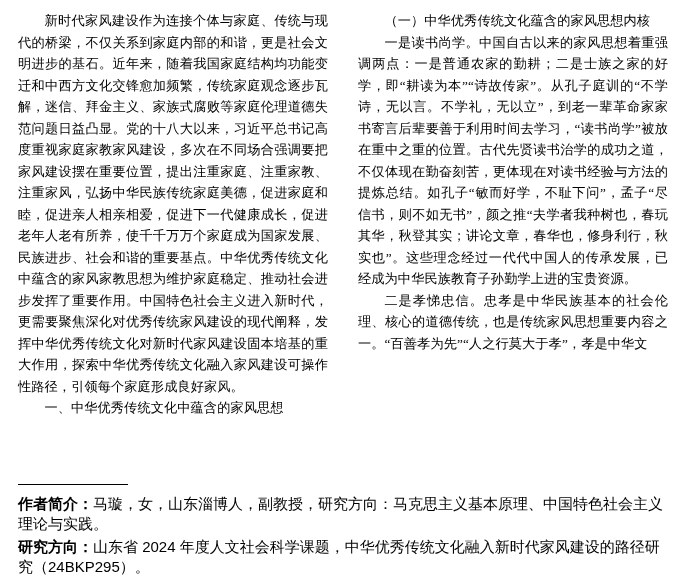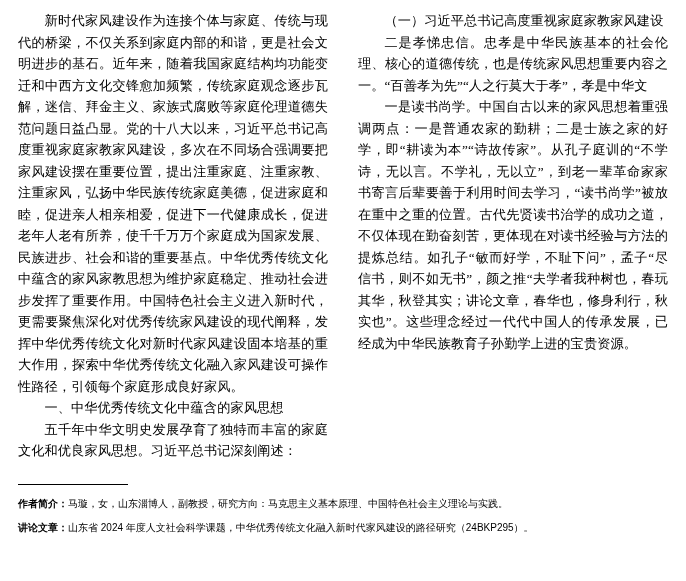--- a/index.html
+++ b/index.html
@@ -66,48 +66,47 @@
     width: 310px;
   }
   .footnote-rule {
     width: 110px;
     height: 0;
     border-top: 1px solid #000;
     margin: 0 0 9px 0;
   }
   .footnote {
     margin: 0 0 4px 0;
-    font-size: 10px;
+    font-size: 15px;
     line-height: 19.5px;
     font-family: "Liberation Sans", "DejaVu Sans", sans-serif;
     width: 648px;
     text-align: left;
   }
   .fn-label {
     font-weight: bold;
   }
 </style>
 </head>
 <body>
 
 <div class="page">
   <div class="columns">
 
     <div class="col">
       <p class="indent">新时代家风建设作为连接个体与家庭、传统与现代的桥梁，不仅关系到家庭内部的和谐，更是社会文明进步的基石。近年来，随着我国家庭结构均功能变迁和中西方文化交锋愈加频繁，传统家庭观念逐步瓦解，迷信、拜金主义、家族式腐败等家庭伦理道德失范问题日益凸显。党的十八大以来，习近平总书记高度重视家庭家教家风建设，多次在不同场合强调要把家风建设摆在重要位置，提出注重家庭、注重家教、注重家风，弘扬中华民族传统家庭美德，促进家庭和睦，促进亲人相亲相爱，促进下一代健康成长，促进老年人老有所养，使千千万万个家庭成为国家发展、民族进步、社会和谐的重要基点。中华优秀传统文化中蕴含的家风家教思想为维护家庭稳定、推动社会进步发挥了重要作用。中国特色社会主义进入新时代，更需要聚焦深化对优秀传统家风建设的现代阐释，发挥中华优秀传统文化对新时代家风建设固本培基的重大作用，探索中华优秀传统文化融入家风建设可操作性路径，引领每个家庭形成良好家风。</p>
       <p class="heading">一、中华优秀传统文化中蕴含的家风思想</p>
-      <p class="indent">五千年中华文明史发展孕育了独特而丰富的家庭文化和优良家风思想。习近平总书记深刻阐述：</p>
     </div>
 
     <div class="col">
-      <p class="subheading">（一）习近平总书记高度重视家庭家教家风建设</p>
+      <p class="subheading">（一）中华优秀传统文化蕴含的家风思想内核</p>
+      <p class="indent">一是读书尚学。中国自古以来的家风思想着重强调两点：一是普通农家的勤耕；二是士族之家的好学，即“耕读为本”“诗故传家”。从孔子庭训的“不学诗，无以言。不学礼，无以立”，到老一辈革命家家书寄言后辈要善于利用时间去学习，“读书尚学”被放在重中之重的位置。古代先贤读书治学的成功之道，不仅体现在勤奋刻苦，更体现在对读书经验与方法的提炼总结。如孔子“敏而好学，不耻下问”，孟子“尽信书，则不如无书”，颜之推“夫学者我种树也，春玩其华，秋登其实；讲论文章，春华也，修身利行，秋实也”。这些理念经过一代代中国人的传承发展，已经成为中华民族教育子孙勤学上进的宝贵资源。</p>
       <p class="indent">二是孝悌忠信。忠孝是中华民族基本的社会伦理、核心的道德传统，也是传统家风思想重要内容之一。“百善孝为先”“人之行莫大于孝”，孝是中华文</p>
-      <p class="indent">一是读书尚学。中国自古以来的家风思想着重强调两点：一是普通农家的勤耕；二是士族之家的好学，即“耕读为本”“诗故传家”。从孔子庭训的“不学诗，无以言。不学礼，无以立”，到老一辈革命家家书寄言后辈要善于利用时间去学习，“读书尚学”被放在重中之重的位置。古代先贤读书治学的成功之道，不仅体现在勤奋刻苦，更体现在对读书经验与方法的提炼总结。如孔子“敏而好学，不耻下问”，孟子“尽信书，则不如无书”，颜之推“夫学者我种树也，春玩其华，秋登其实；讲论文章，春华也，修身利行，秋实也”。这些理念经过一代代中国人的传承发展，已经成为中华民族教育子孙勤学上进的宝贵资源。</p>
     </div>
 
   </div>
 
   <div class="footnote-area">
     <div class="footnote-rule"></div>
     <p class="footnote"><span class="fn-label">作者简介：</span><span>马璇，女，山东淄博人，副教授，研究方向：马克思主义基本原理、中国特色社会主义理论与实践。</span></p>
-    <p class="footnote"><span class="fn-label">讲论文章：</span><span>山东省 2024 年度人文社会科学课题，中华优秀传统文化融入新时代家风建设的路径研究（24BKP295）。</span></p>
+    <p class="footnote"><span class="fn-label">研究方向：</span><span>山东省 2024 年度人文社会科学课题，中华优秀传统文化融入新时代家风建设的路径研究（24BKP295）。</span></p>
   </div>
 </div>
 
 </body></html>

